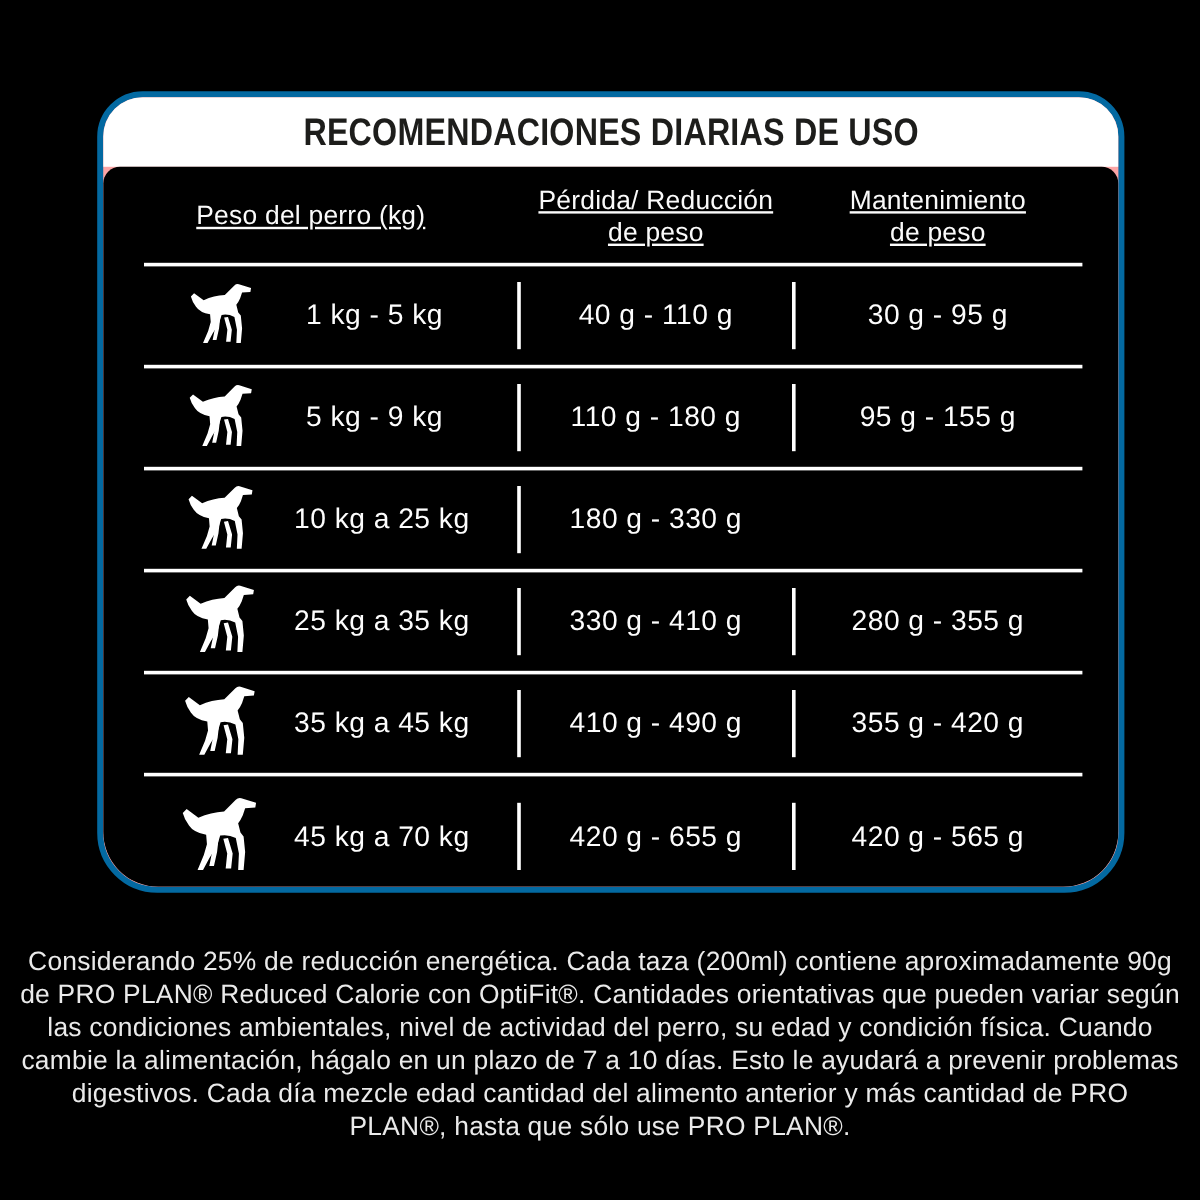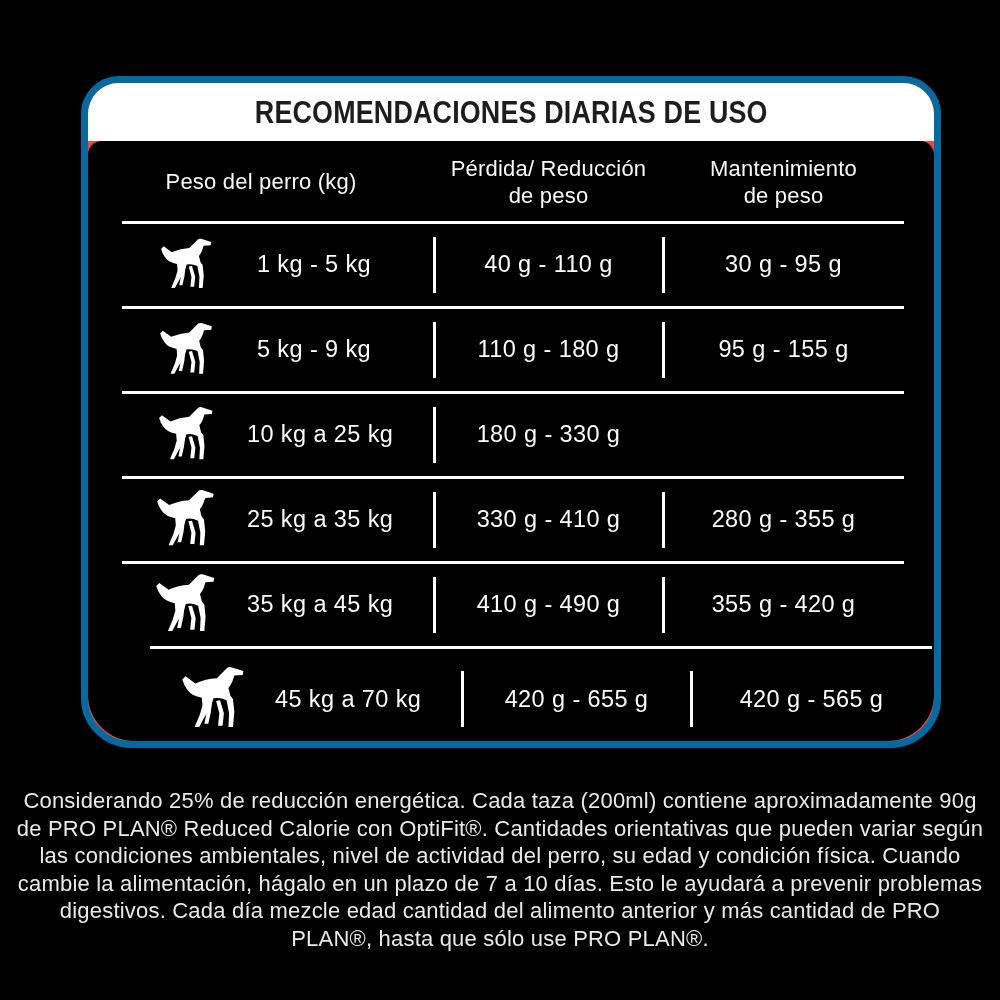--- a/index.html
+++ b/index.html
@@ -3,53 +3,54 @@
 <meta charset="utf-8">
 <style>
   html, body { margin:0; padding:0; }
   body {
     width:1000px; height:1000px; position:relative; overflow:hidden;
     background:#000; font-family:"Liberation Sans", sans-serif;
     -webkit-font-smoothing:antialiased;
   }
   .card {
     position:absolute; left:81px; top:76px; width:846px; height:658px;
-    background:#ef4444; border:7px solid #0369a1;
+    background:#fca5a5; border:5px solid #0369a1;
     border-radius:38px 38px 50px 50px; overflow:hidden;
   }
   .card-title {
     height:58px; display:flex; align-items:center; justify-content:center;
     background:#fff; color:#1d1d1b;
     font-size:32px; font-weight:bold; letter-spacing:0.2px;
     white-space:nowrap;
   }
   .card-title .stretch { transform:scaleX(0.84); transform-origin:center; display:inline-block; }
   .panel {
     position:absolute; left:0; right:0; top:58px; bottom:0;
     background:#000; border-radius:14px 14px 46px 46px;
     color:#fcfcfc;
   }
   .header-row {
     height:81px; display:grid;
     grid-template-columns:346px 229px 241px;
     align-items:center;
+    text-decoration:underline;
   }
   .header-cell {
     display:flex; align-items:center; justify-content:center;
     text-align:center; font-size:22px; line-height:27px; color:#fafafa;
     letter-spacing:0.2px;
   }
   .header-cell .inner-narrow { max-width:165px; }
   .header-cell .inner-mid { max-width:210px; }
   .data-row {
     position:relative; height:85px; display:grid;
     grid-template-columns:49px 110px 187px 229px 241px;
     align-items:center;
   }
-  .data-row.last { height:104px;margin-left:28px; }
+  .data-row.last { height:104px; }
   .data-row .row-line {
     position:absolute; top:-1px; left:34px; width:782px; height:2.5px;
     background:#fff;
   }
   .icon-cell { display:flex; align-items:center; justify-content:center; }
   .icon-cell svg { display:block; }
   .weight-cell {
     box-sizing:border-box; padding-right:53px;
     text-align:center; font-size:23.5px; letter-spacing:0.4px; color:#fdfdfd;
     white-space:nowrap;

